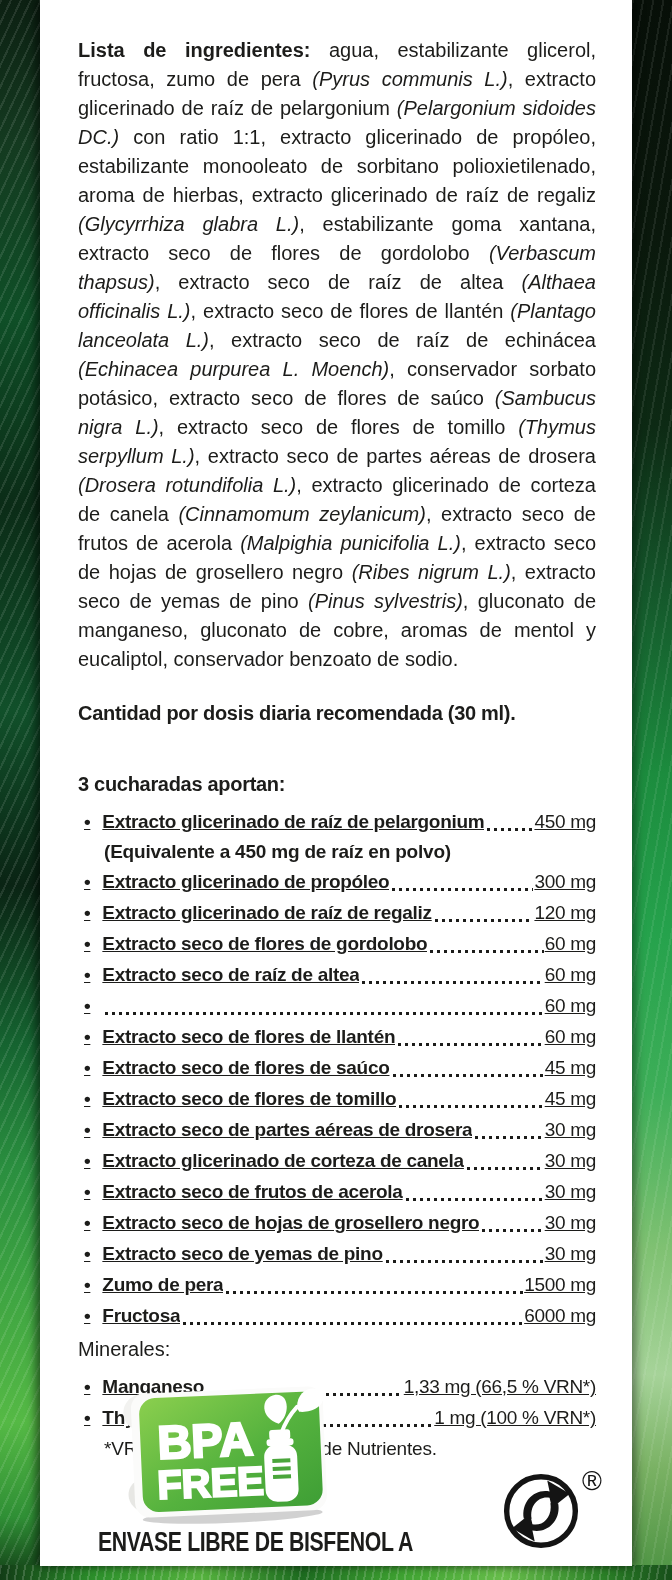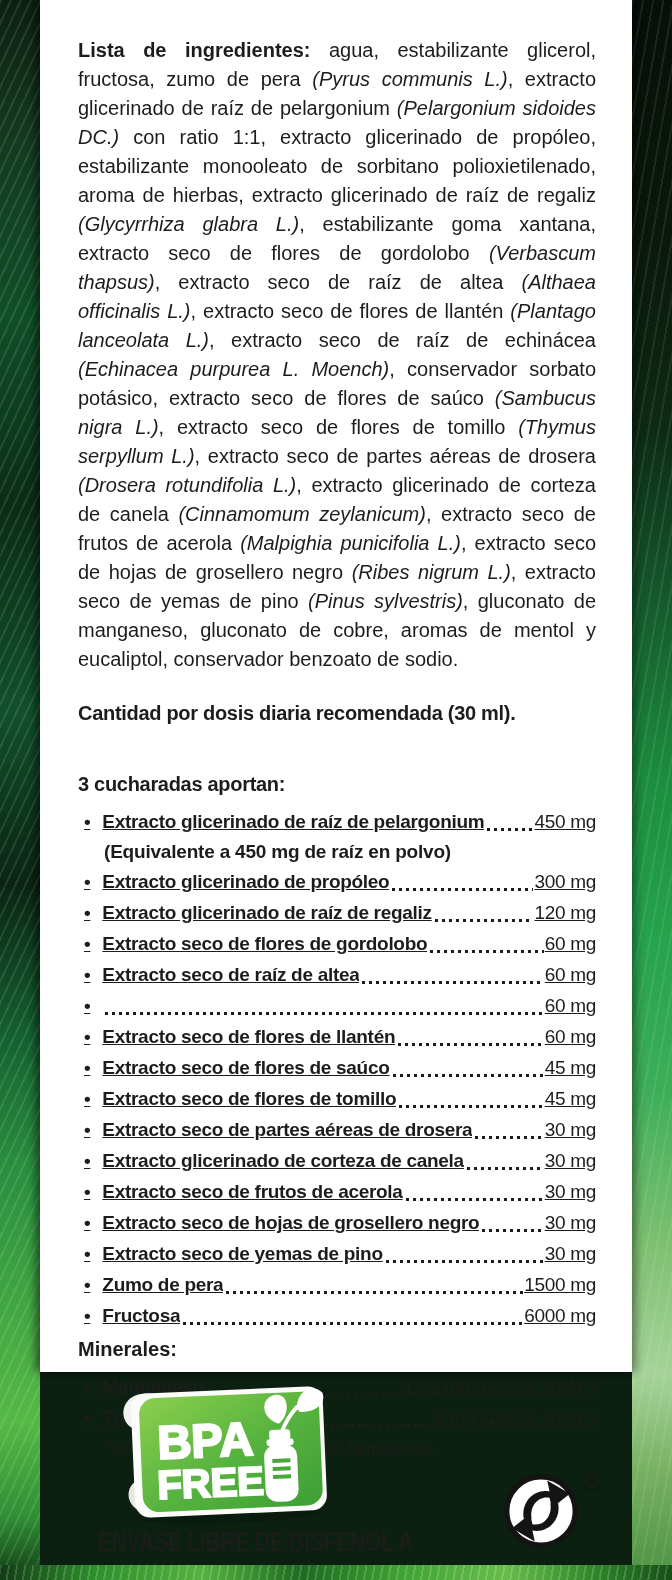--- a/index.html
+++ b/index.html
@@ -12,42 +12,42 @@
       linear-gradient(180deg,#0c2012 0%,#143a20 9%,#0f4f27 20%,#0b2c17 32%,#11502a 45%,#0a2414 56%,#156330 66%,#2a8f3f 74%,#3fa542 82%,#55b945 90%,#2f8f35 96%,#123c16 100%);}
   .bg-right{position:absolute;right:0;top:0;width:40px;height:1580px;
     background:
       repeating-linear-gradient(100deg, rgba(255,255,255,0.08) 0 2px, rgba(0,0,0,0) 2px 10px),
       linear-gradient(180deg,#070f08 0%,#0a180c 15%,#0d2a14 27%,#14552a 37%,#1c8c3e 49%,#25a24c 59%,#3dae58 69%,#7fc172 79%,#a6d399 87%,#79b163 93%,#4c9242 100%);}
   .bg-bottom{position:absolute;left:0;bottom:0;width:672px;height:15px;
     background:
       repeating-linear-gradient(100deg, rgba(255,255,255,0.16) 0 2px, rgba(0,0,0,0) 2px 8px),
       linear-gradient(90deg,#123c16 0%,#2c8f2b 14%,#55b23e 30%,#1d6b20 45%,#3fa332 60%,#67bd4b 75%,#2a7f27 90%,#174e19 100%);}
   
-  .panel{position:absolute;left:40px;top:0;width:592px;height:1372px;background:#ffffff;
+  .panel{position:absolute;left:40px;top:0;width:592px;height:1566px;background:#ffffff;
          box-sizing:border-box;padding:36px 36px 0 38px;
          box-shadow:-5px 0 8px rgba(0,0,0,0.45), 5px 0 8px rgba(0,0,0,0.35);}
   
   .ingredients{margin:0;font-size:20px;line-height:29px;text-align:justify;}
   .ingredients .b{font-weight:bold;}
   .ingredients .i{font-style:italic;}
   
   .dose-h{font-weight:bold;font-size:20px;line-height:31px;letter-spacing:-0.3px;margin-top:40px;}
   .dose-h.first{margin-top:24px;}
   
   .dosage-list{list-style:none;margin:6px 0 0 0;padding:0;}
   .dosage-list li{margin:0;padding:0;}
   .row-main{display:flex;align-items:baseline;font-size:19px;line-height:31px;letter-spacing:-0.3px;text-decoration:underline;}
   .row-main::before{content:"\2022";font-weight:bold;margin:0 12px 0 6px;flex:0 0 auto;}
   .row-label{font-weight:bold;white-space:nowrap;flex:0 1 auto;overflow:hidden;}
   .leader{flex:1 1 auto;min-width:4px;align-self:flex-end;height:22px;margin:0 1px;
           background-image:radial-gradient(circle,#1c1c1a 1.6px,rgba(0,0,0,0) 1.9px);
           background-size:7px 7px;background-repeat:repeat-x;background-position:left bottom 4px;}
   .row-value{white-space:nowrap;flex:0 0 auto;text-align:right;}
   .row-note{font-size:19px;line-height:29px;margin-left:26px;letter-spacing:-0.2px;font-weight:bold;}
-  .minerals-h{font-weight:bold;font-size:20px;line-height:32px;margin-top:2px;}
+  .minerals-h{font-weight:normal;font-size:20px;line-height:32px;margin-top:2px;}
   .footnote{font-size:19px;line-height:31px;margin:0 0 0 26px;letter-spacing:-0.2px;}
   
   .bpa-badge{position:absolute;left:80px;top:1384px;width:215px;height:145px;}
   .envase{position:absolute;left:58px;top:1526px;font-size:28px;font-weight:bold;
           letter-spacing:-0.5px;transform:scaleX(0.76);transform-origin:left center;white-space:nowrap;}
   .green-dot{position:absolute;left:462px;top:1472px;width:78px;height:78px;}
   .reg-mark{position:absolute;left:542px;top:1466px;font-size:27px;color:#141414;}
 </style>
 </head>
 <body>

